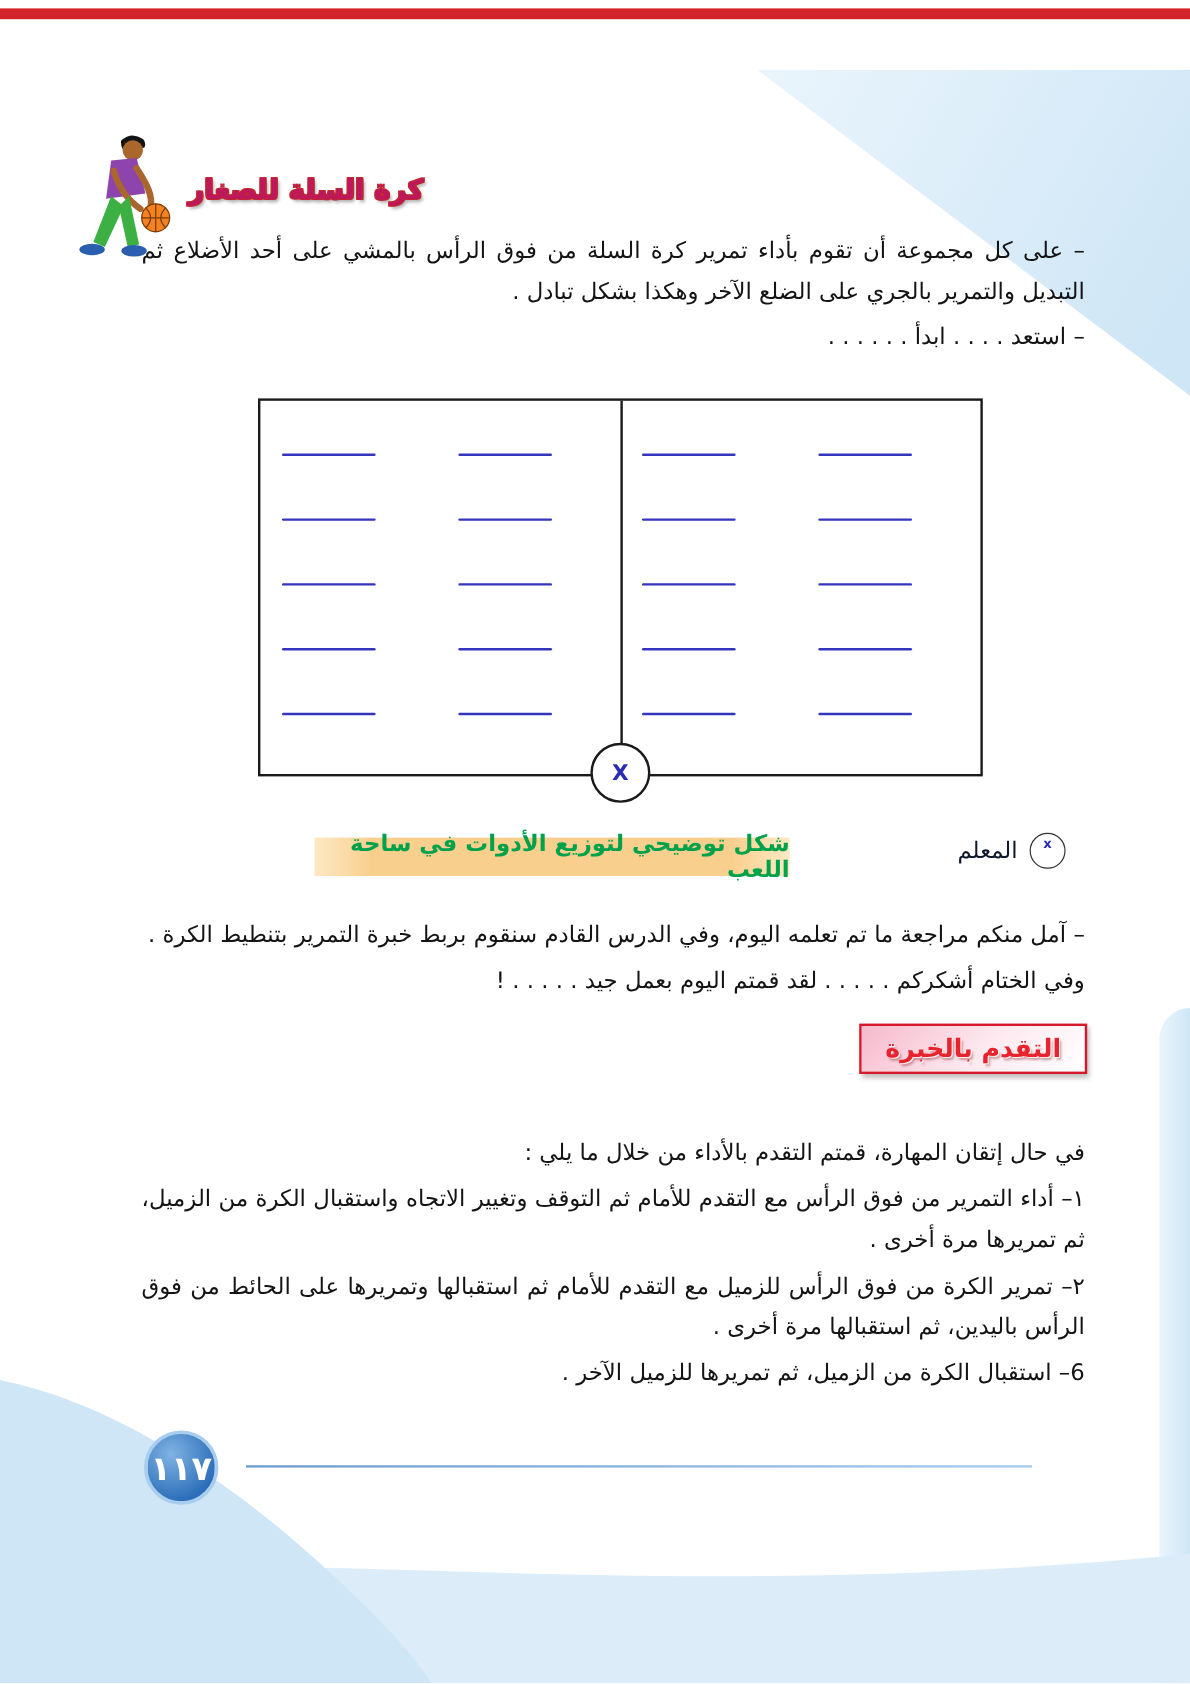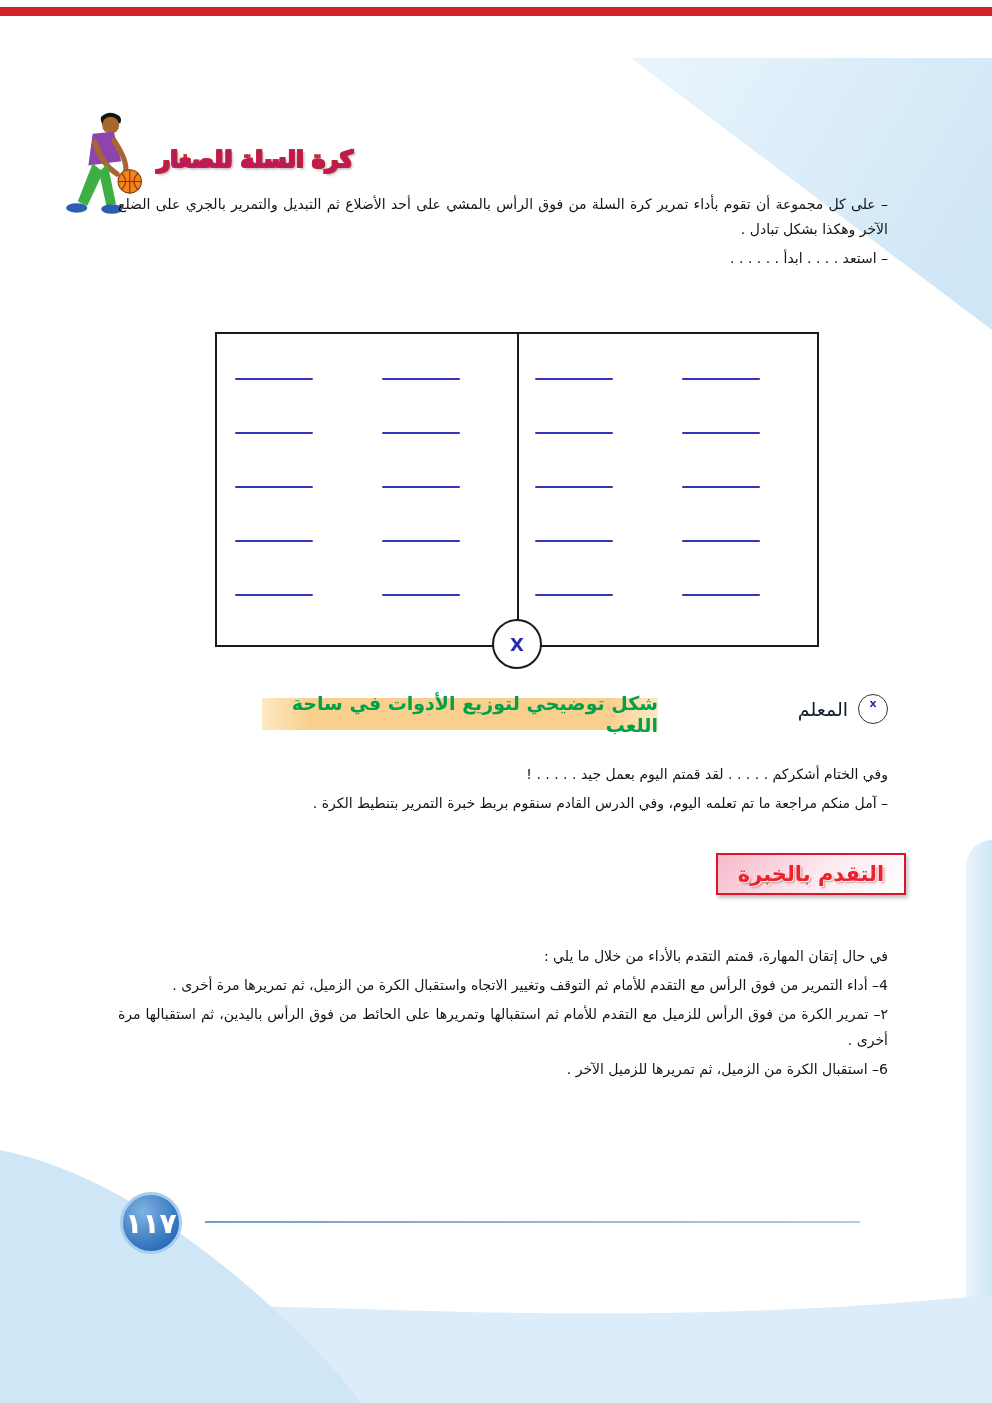--- a/index.html
+++ b/index.html
@@ -16,22 +16,22 @@
   .bg-bottom{position:absolute;left:0;top:1100px;width:992px;height:303px;}
 
   
   .boy{position:absolute;left:46px;top:110px;width:106px;height:144px;}
   .title-badge{position:absolute;left:150px;top:146px;width:210px;text-align:center;
         font-size:23px;font-weight:bold;color:#be185d;letter-spacing:1px;
         text-shadow:-1px -1px 0 #c1272d,1px -1px 0 #c1272d,-1px 1px 0 #c1272d,
                     1px 1px 0 #c1272d,2px 2px 3px rgba(0,0,0,.35);}
 
   
-  .text-block{position:absolute;right:104px;left:118px;direction:rtl;
-        font-size:14px;line-height:1.8;text-align:justify;}
+  .text-block{position:absolute;right:88px;left:118px;direction:rtl;
+        font-size:19px;line-height:1.8;text-align:justify;}
   .text-block p{margin:0 0 4px 0;}
   .block-intro{top:192px;}
   .block-closing{top:762px;}
   .block-progress{top:944px;}
 
   
   .diagram{position:absolute;top:332px;left:215px;width:600px;height:311px;
         border:2px solid #1a1a1a;background:#ffffff;}
   .diagram-grid{position:absolute;inset:0;}
   .diagram-divider{position:absolute;left:50%;top:0;bottom:0;width:2px;background:#1a1a1a;}
@@ -139,28 +139,28 @@
     <div class="diagram-marker">X</div>
   </div>
 
   <div class="legend">
     <span class="legend-circle">x</span>
     <span class="legend-label">المعلم</span>
   </div>
   <div class="caption-bar">شكل توضيحي لتوزيع الأدوات في ساحة اللعب</div>
 
   <div class="text-block block-closing">
+    <p>– آمل منكم مراجعة ما تم تعلمه اليوم، وفي الدرس القادم سنقوم بربط خبرة التمرير بتنطيط الكرة .</p>
     <p>وفي الختام أشكركم . . . . . لقد قمتم اليوم بعمل جيد . . . . . !</p>
-    <p>– آمل منكم مراجعة ما تم تعلمه اليوم، وفي الدرس القادم سنقوم بربط خبرة التمرير بتنطيط الكرة .</p>
   </div>
 
   <div class="section-heading">التقدم بالخبرة</div>
   <div class="text-block block-progress">
     <p>في حال إتقان المهارة، قمتم التقدم بالأداء من خلال ما يلي :</p>
-    <p>4– أداء التمرير من فوق الرأس مع التقدم للأمام ثم التوقف وتغيير الاتجاه واستقبال الكرة من الزميل، ثم تمريرها مرة أخرى .</p>
+    <p>١– أداء التمرير من فوق الرأس مع التقدم للأمام ثم التوقف وتغيير الاتجاه واستقبال الكرة من الزميل، ثم تمريرها مرة أخرى .</p>
     <p>٢– تمرير الكرة من فوق الرأس للزميل مع التقدم للأمام ثم استقبالها وتمريرها على الحائط من فوق الرأس باليدين، ثم استقبالها مرة أخرى .</p>
     <p>6– استقبال الكرة من الزميل، ثم تمريرها للزميل الآخر .</p>
   </div>
 
   <div class="page-badge">١١٧</div>
   <div class="footer-line"></div>
 
 </div>
 
 </body></html>

